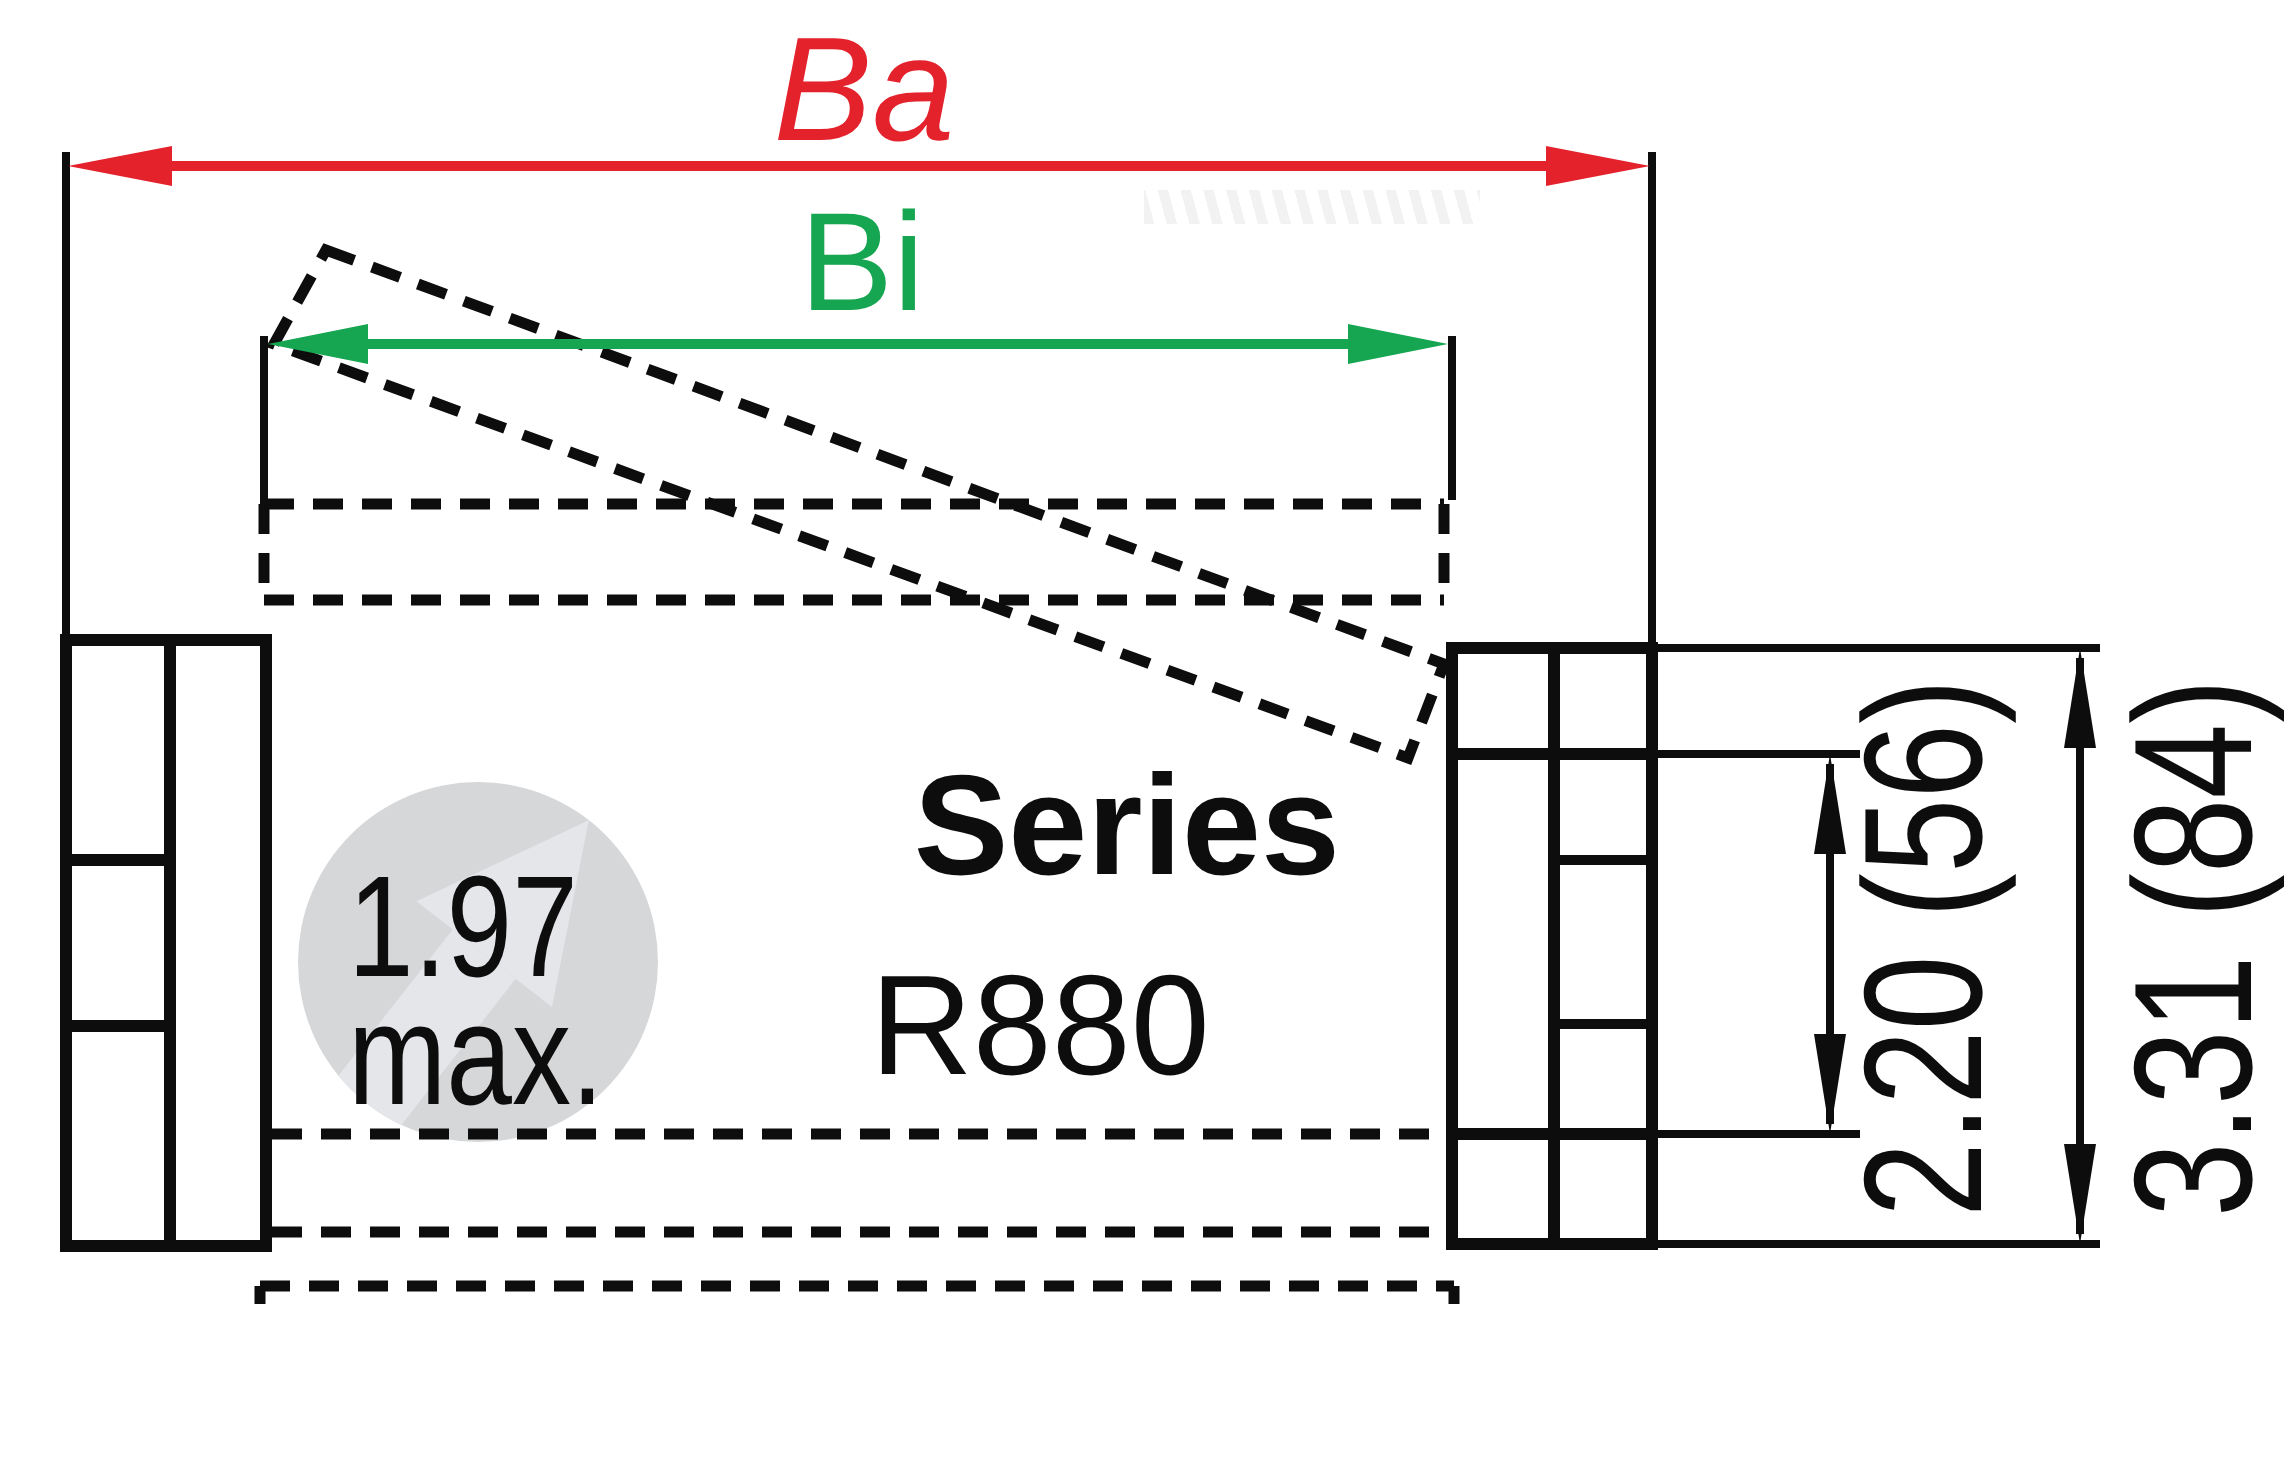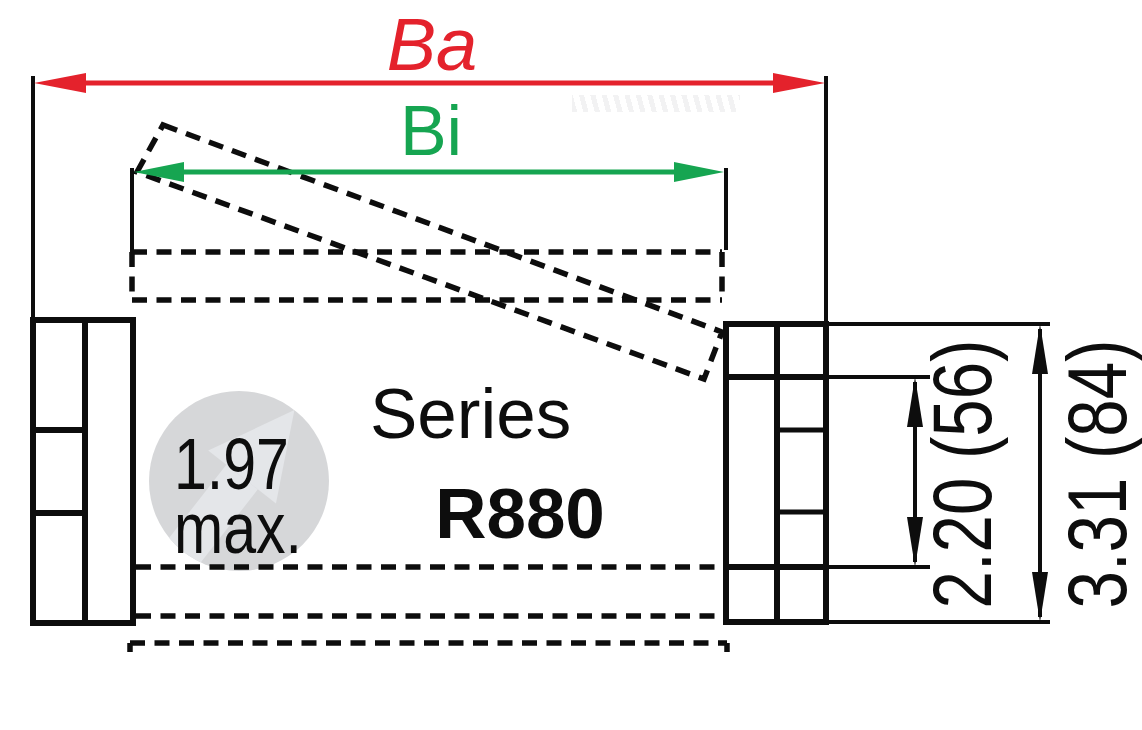--- a/index.html
+++ b/index.html
@@ -11,22 +11,22 @@
   }
   html,body{margin:0;padding:0;background:#ffffff;}
   #canvas{
     position:relative;width:1142px;height:652px;overflow:hidden;background:#fff;
     font-family:"Liberation Sans","DejaVu Sans",sans-serif;
   }
   #linework{position:absolute;left:0;top:0;}
   .lbl{position:absolute;color:var(--line-color);line-height:1;white-space:nowrap;}
   .ba{left:352px;top:8px;width:160px;text-align:center;font-size:74px;font-style:italic;color:var(--arrow-red);}
   .bi{left:351px;top:96px;width:160px;text-align:center;font-size:70px;color:var(--arrow-green);}
-  .series1{left:370px;top:378px;width:300px;text-align:left;font-size:71px;font-weight:normal;}
-  .series2{left:370px;top:478px;width:300px;text-align:center;font-size:71px;font-weight:bold;}
+  .series1{left:370px;top:378px;width:300px;text-align:right;font-size:71px;font-weight:bold;}
+  .series2{left:370px;top:478px;width:300px;text-align:center;font-size:71px;font-weight:normal;}
   .pitch{left:174px;top:432px;font-size:72px;line-height:64px;transform:scaleX(0.82);transform-origin:left top;}
   .dim{position:absolute;color:var(--line-color);font-size:84px;white-space:nowrap;
        transform:translate(-50%,-50%) rotate(-90deg) scaleX(0.8);}
   .dim-inner{left:962px;top:474px;}
   .dim-outer{left:1097px;top:474px;}
   .wm-band{position:absolute;left:572px;top:95px;width:168px;height:17px;
     background:repeating-linear-gradient(75deg,#f2f2f3 0 5px,#ffffff 5px 11px);}
 </style>
 </head>
 <body>

